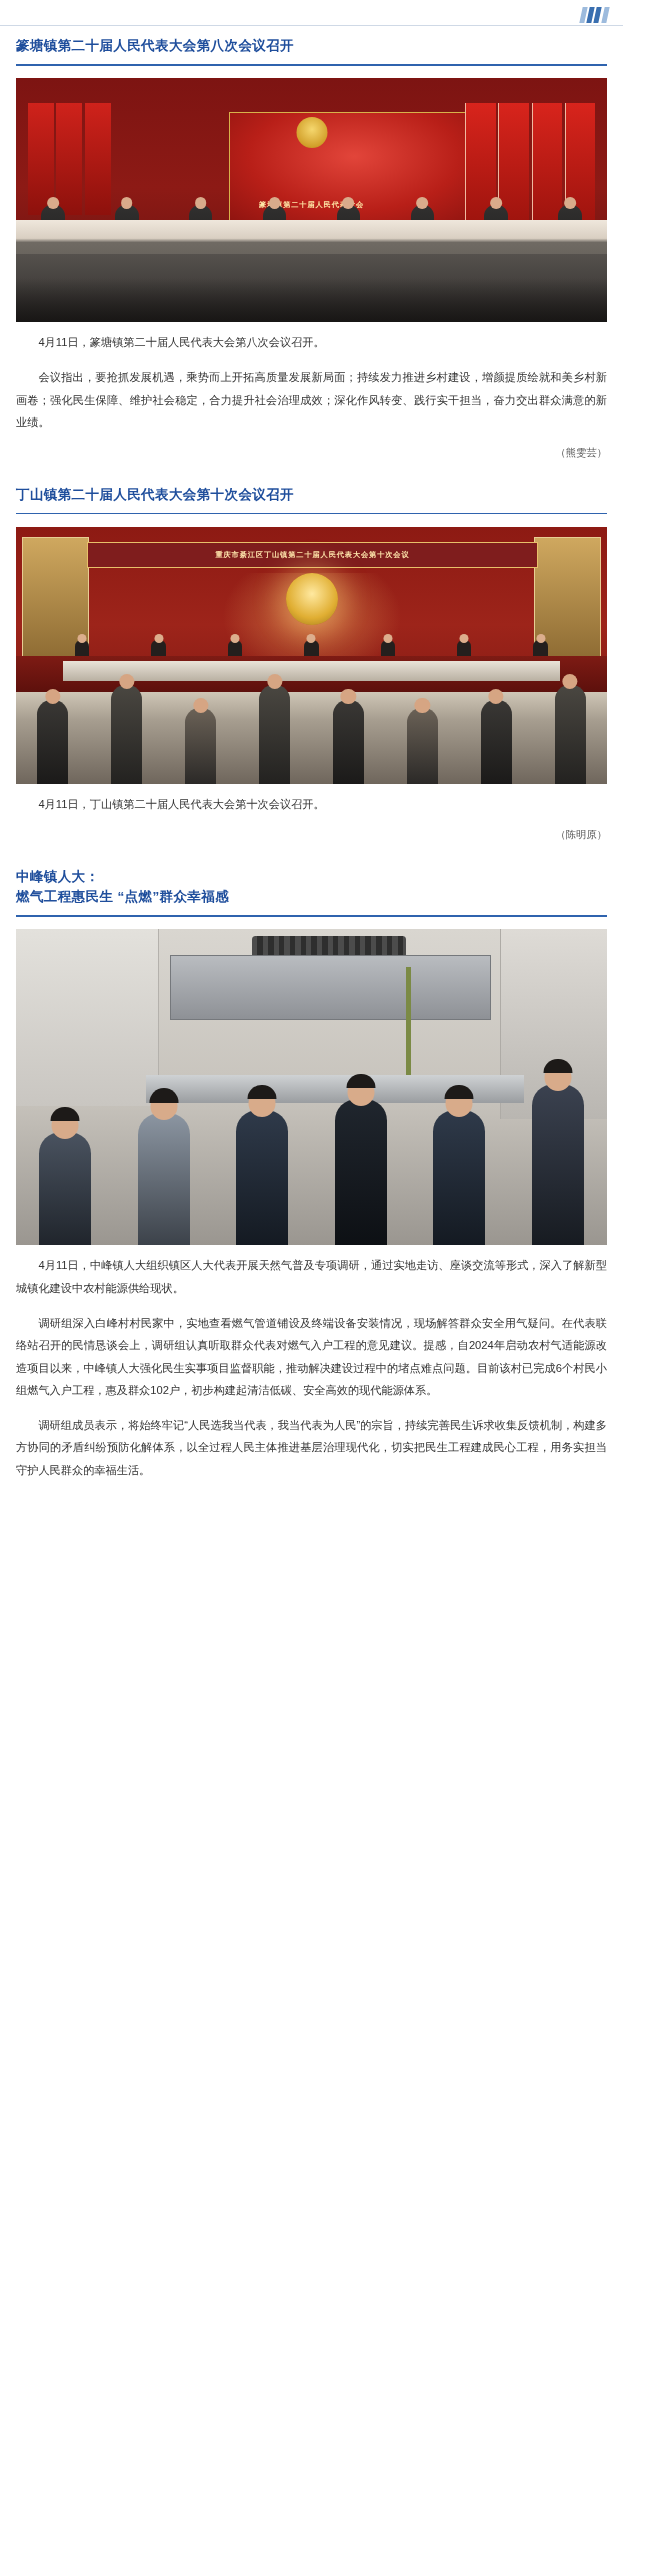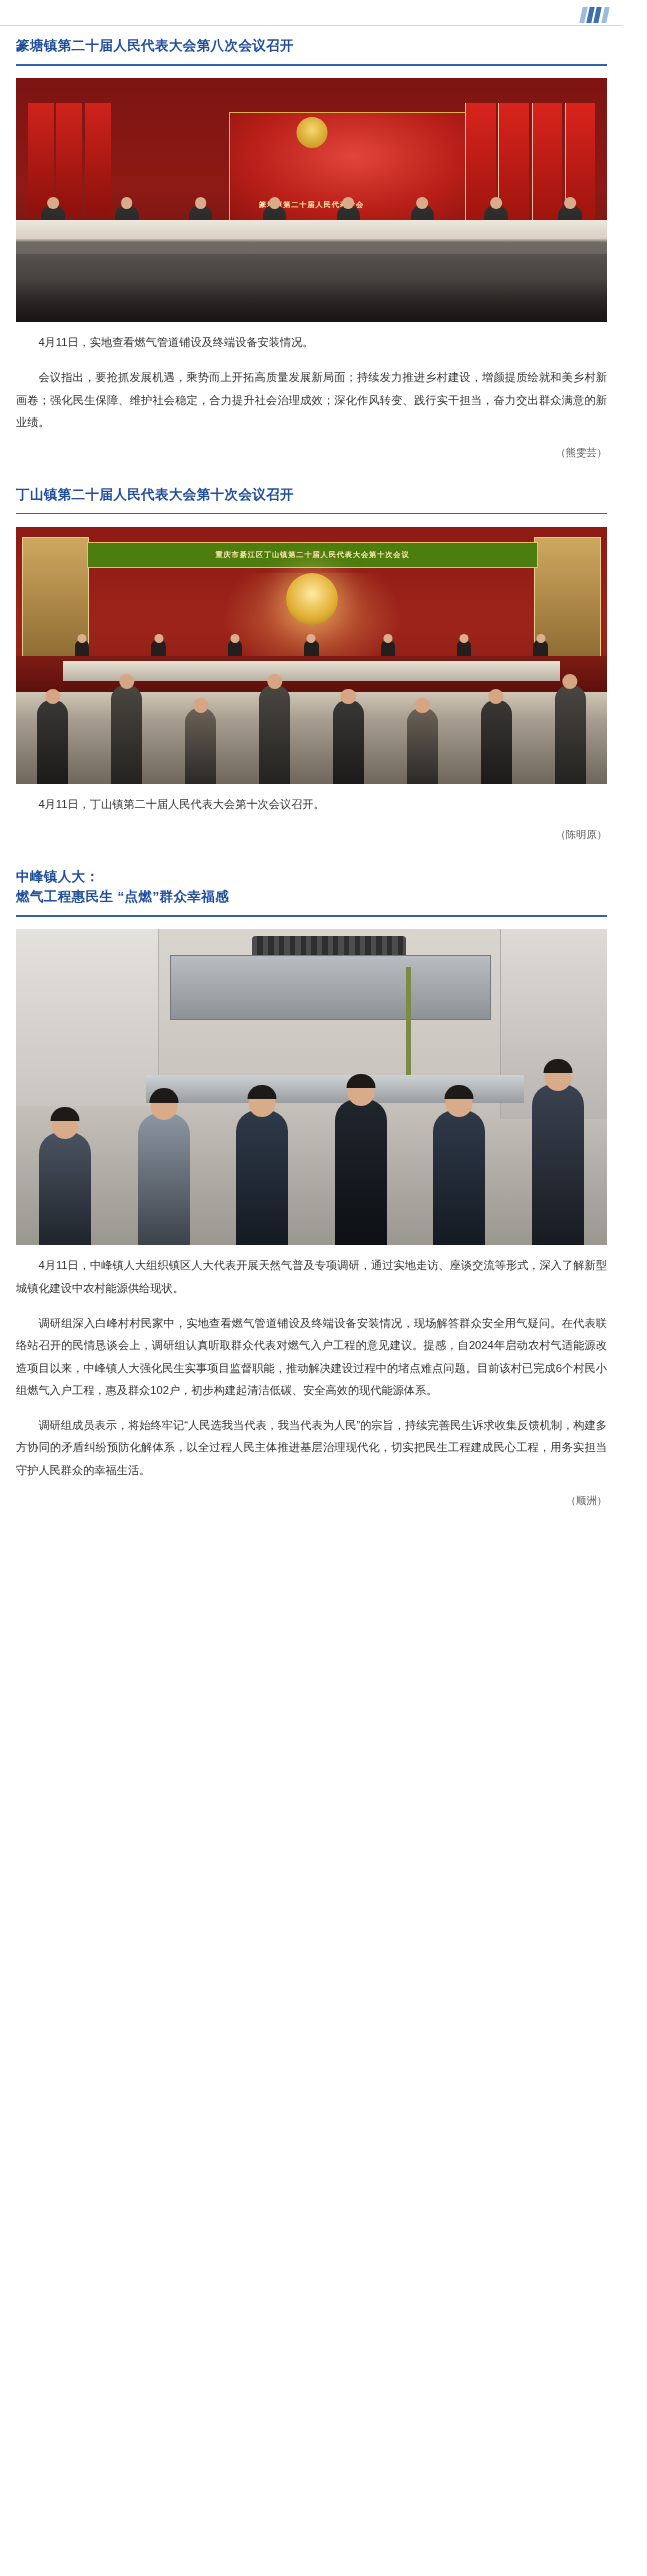--- a/index.html
+++ b/index.html
@@ -190,21 +190,21 @@
   
   .photo-2 { height: 257px; }
   .p2-wall {
     position: absolute; inset: 0;
     background: linear-gradient(180deg,#8d1a13 0%, #9d241a 38%, #6d120d 100%);
   }
   .p2-banner {
     position: absolute;
     left: 12%; top: 6%;
     width: 76%; height: 9%;
-    background: #4d7c0f;
+    background: #7f1d1d;
     border: 0.9px solid #e8c06a;
     color: #ffe7ad;
     font-size: 7.2px;
     font-weight: bold;
     display: flex; align-items: center; justify-content: center;
     letter-spacing: 0.9px;
   }
   .p2-emblem {
     position: absolute;
     left: 50%; top: 18%;
@@ -432,21 +432,21 @@
             <span></span>
             <span></span>
         </div>
         <div class="p1-table"></div>
         <div class="p1-cloth"></div>
         <div class="p1-fore"></div>
       </div>
     </div>
 
     <div class="body-text">
-      <p>4月11日，实地查看燃气管道铺设及终端设备安装情况。</p>
+      <p>4月11日，篆塘镇第二十届人民代表大会第八次会议召开。</p>
       <p>会议指出，要抢抓发展机遇，乘势而上开拓高质量发展新局面；持续发力推进乡村建设，增颜提质绘就和美乡村新画卷；强化民生保障、维护社会稳定，合力提升社会治理成效；深化作风转变、践行实干担当，奋力交出群众满意的新业绩。</p>
     </div>
     <div class="byline">（熊雯芸）</div>
   </div>
 
   <div class="gap-md"></div>
 
   <div class="section">
     <div class="headline">丁山镇第二十届人民代表大会第十次会议召开</div>
     <div class="headline-rule"></div>
@@ -517,17 +517,16 @@
             <span></span>
         </div>
       </div>
     </div>
 
     <div class="body-text">
       <p>4月11日，中峰镇人大组织镇区人大代表开展天然气普及专项调研，通过实地走访、座谈交流等形式，深入了解新型城镇化建设中农村能源供给现状。</p>
       <p>调研组深入白峰村村民家中，实地查看燃气管道铺设及终端设备安装情况，现场解答群众安全用气疑问。在代表联络站召开的民情恳谈会上，调研组认真听取群众代表对燃气入户工程的意见建议。提感，自2024年启动农村气适能源改造项目以来，中峰镇人大强化民生实事项目监督职能，推动解决建设过程中的堵点难点问题。目前该村已完成6个村民小组燃气入户工程，惠及群众102户，初步构建起清洁低碳、安全高效的现代能源体系。</p>
       <p>调研组成员表示，将始终牢记“人民选我当代表，我当代表为人民”的宗旨，持续完善民生诉求收集反馈机制，构建多方协同的矛盾纠纷预防化解体系，以全过程人民主体推进基层治理现代化，切实把民生工程建成民心工程，用务实担当守护人民群众的幸福生活。</p>
     </div>
-    <div class="byline">（顺洲）</div>
   </div>
 
 </div>
 
 
 </body></html>

